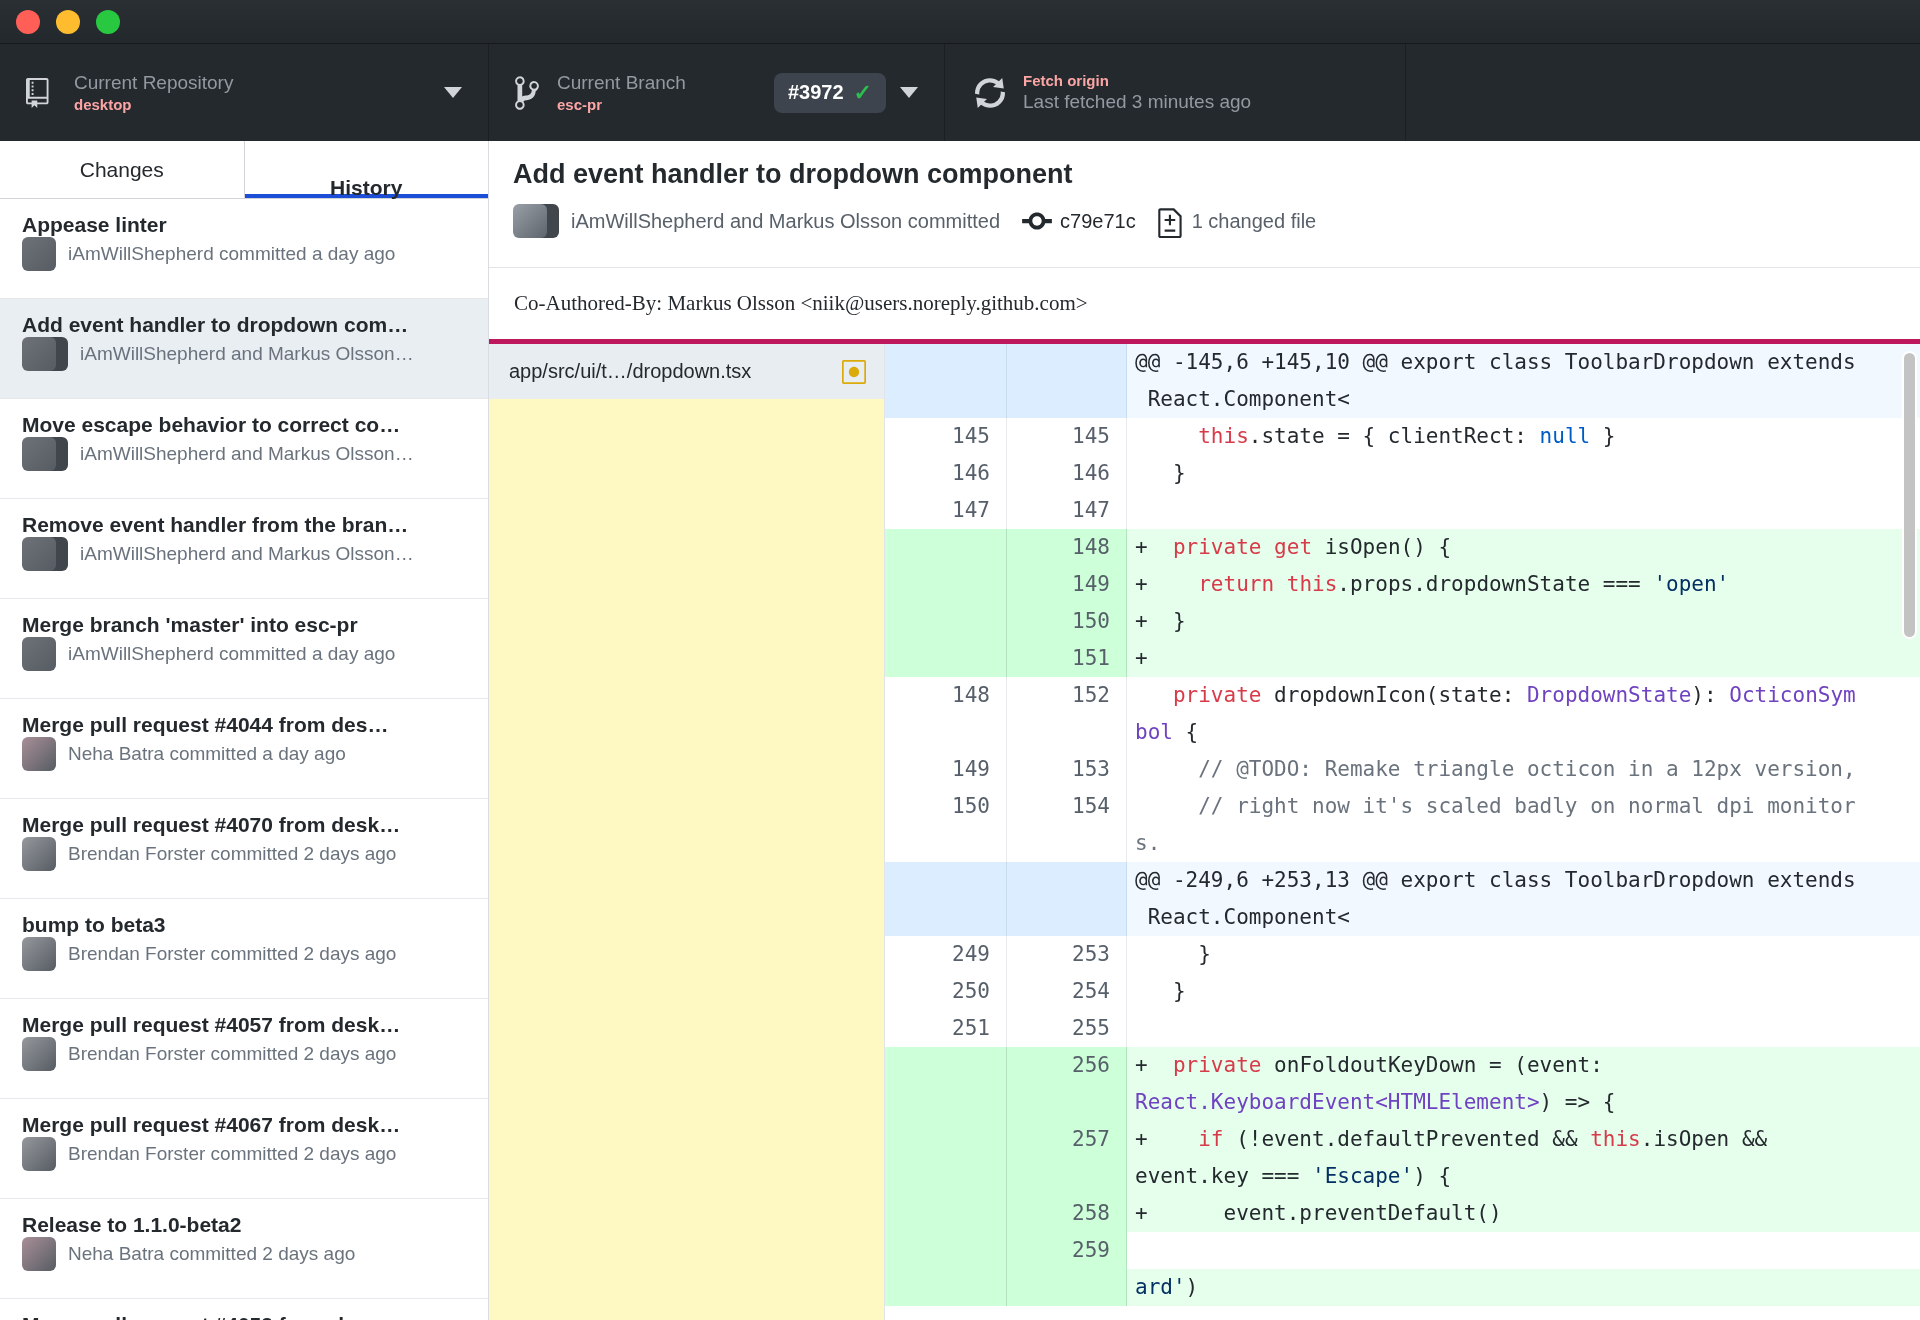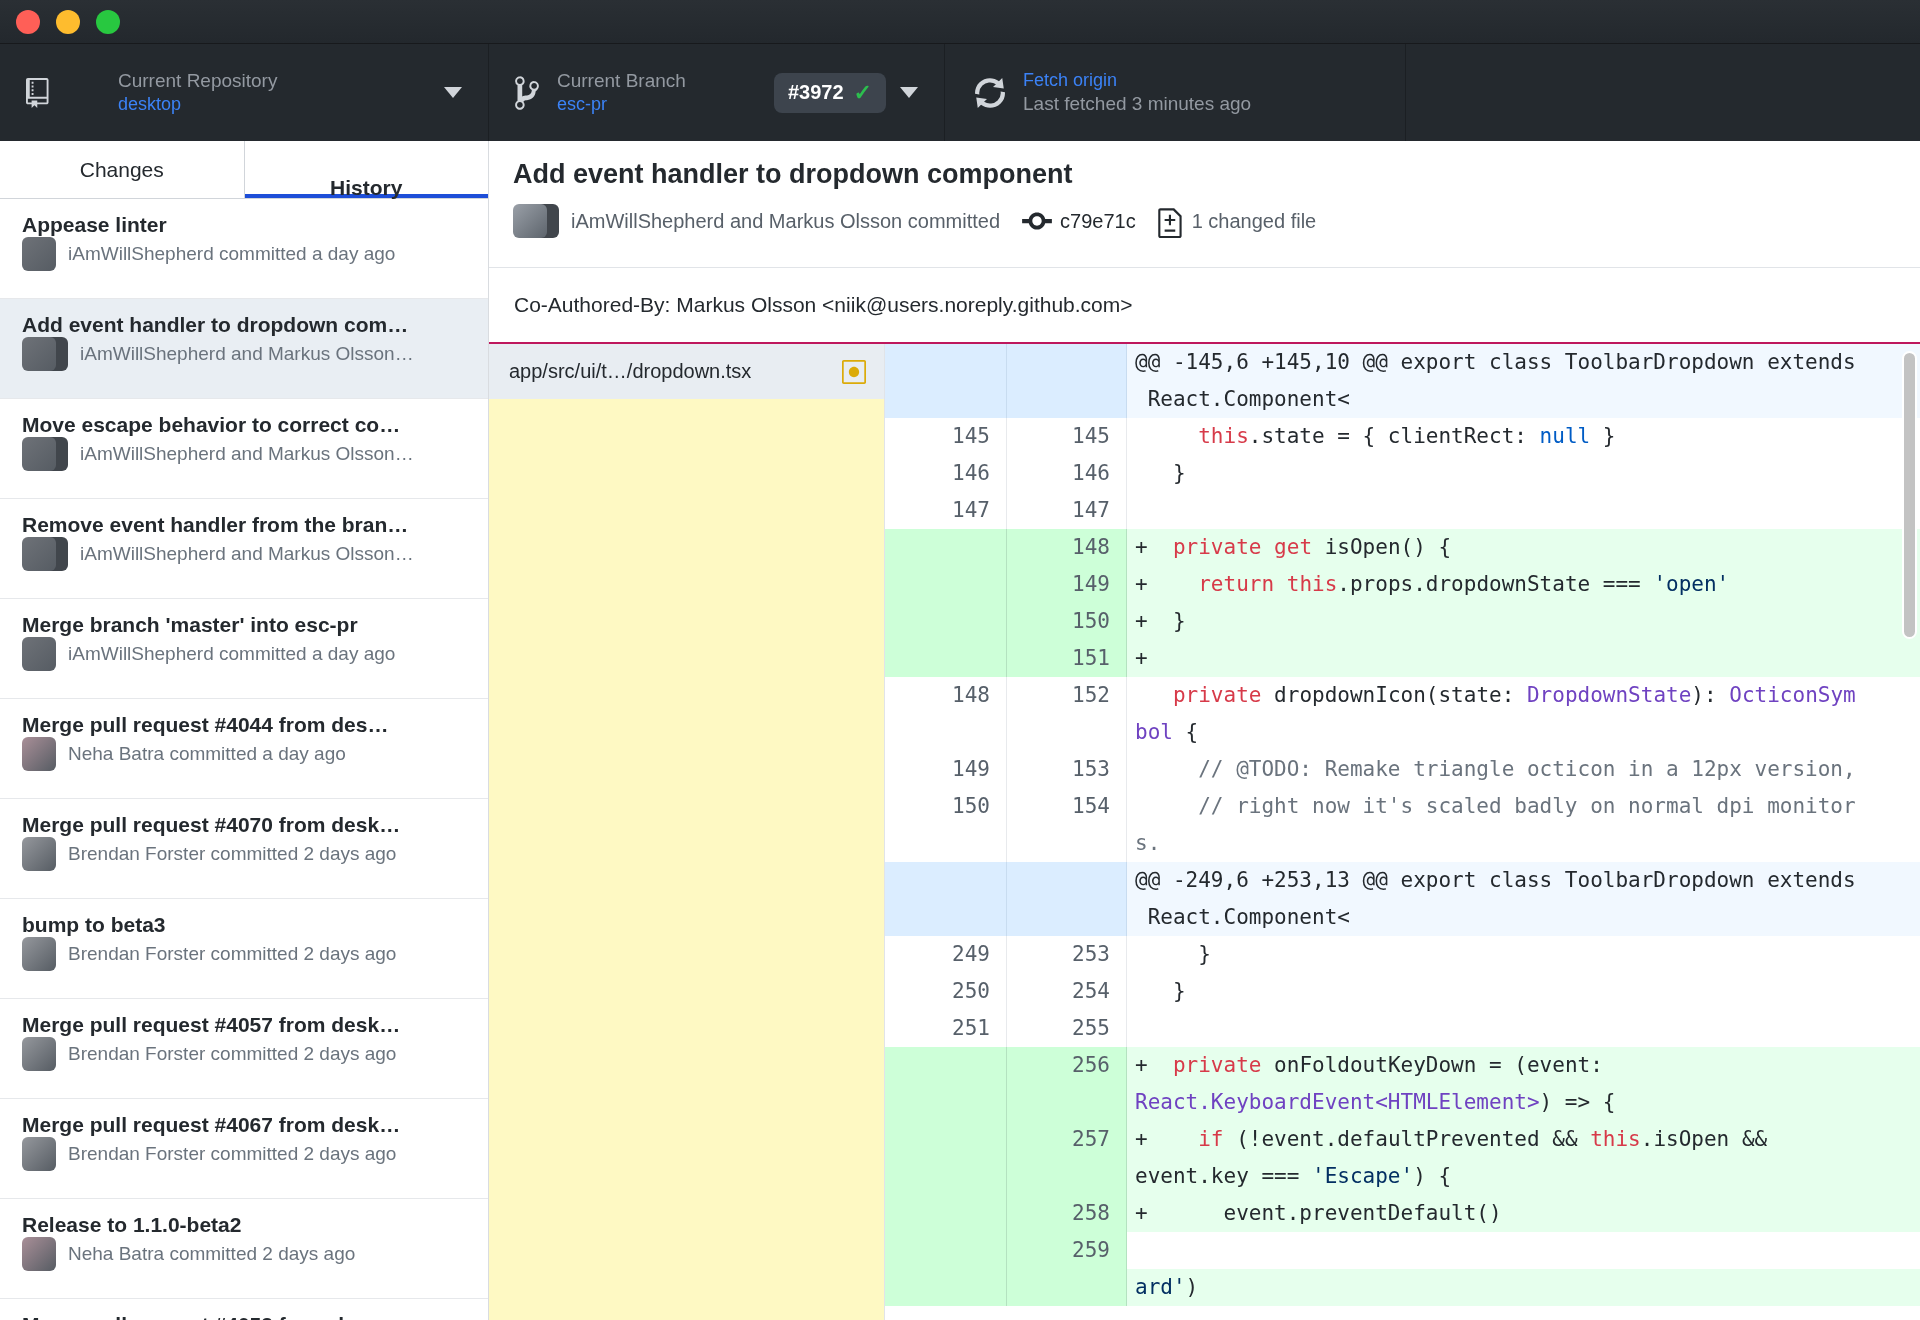--- a/index.html
+++ b/index.html
@@ -7,27 +7,27 @@
     width:1920px;height:1320px;overflow:hidden;background:#fff;
     font-family:"Liberation Sans",sans-serif;color:#24292e;
     -webkit-font-smoothing:antialiased;position:relative;
   }
   
   .titlebar{height:43px;background:linear-gradient(#2a2f34,#23282d);border-bottom:1px solid #17191c;display:flex;align-items:center;}
   .lights{display:flex;gap:16px;margin-left:16px;}
   .light{width:24px;height:24px;border-radius:50%;}
   .toolbar{height:97px;background:#24292e;display:flex;color:#fff;}
   .tb-section{display:flex;align-items:center;box-sizing:border-box;}
-  .tb-repo{width:489px;border-right:1px solid #1b1f23;padding:0 26px;cursor:pointer;gap:44px;}
+  .tb-repo{width:489px;border-right:1px solid #1b1f23;padding:0 26px;cursor:pointer;}
   .tb-branch{width:456px;border-right:1px solid #1b1f23;padding:0 26px;cursor:pointer;}
   .tb-fetch{width:461px;border-right:1px solid #1b1f23;padding:0 30px;cursor:pointer;}
   .tb-icon{flex:0 0 auto;margin-right:18px;display:flex;align-items:center;}
   .tb-labels{flex:1 1 auto;min-width:0;}
   .tb-label{font-size:19px;color:#9399a1;line-height:1.25;}
-  .tb-value{font-size:18px;font-weight:normal;color:#3b82f6;line-height:1.3;white-space:nowrap;}
+  .tb-value{font-size:15px;font-weight:bold;color:#fca5a5;line-height:1.3;white-space:nowrap;}
   .caret{width:0;height:0;border-left:9px solid transparent;border-right:9px solid transparent;border-top:11px solid #d1d5da;margin-left:14px;flex:0 0 auto;}
   .pr-badge{background:#3d444d;border-radius:8px;padding:7px 14px;font-size:20px;font-weight:bold;color:#fff;display:flex;align-items:center;gap:10px;margin-left:14px;flex:0 0 auto;}
   .pr-check{color:#2cbe4e;font-size:22px;font-weight:bold;}
   
   .content{display:flex;height:1179px;border-radius:17px;}
   .sidebar{width:489px;flex:0 0 auto;border-right:1px solid #d9dce0;display:flex;flex-direction:column;box-sizing:border-box;background:#fff;}
   .tabs{height:58px;display:flex;border-bottom:1px solid #d1d5da;flex:0 0 auto;box-sizing:border-box;}
   .tab{flex:1;display:flex;align-items:center;justify-content:center;font-size:21px;color:#24292e;box-sizing:border-box;cursor:pointer;background:#fff;}
   .tab.first{border-right:1px solid #d1d5da;}
   .tab.selected{border-bottom:4px solid #1d4ed8;font-weight:600;margin-top:40px;}
@@ -41,21 +41,21 @@
   .avatars.double{width:46px;}
   .av{position:absolute;top:0;left:0;width:34px;height:34px;border-radius:6px;background:linear-gradient(135deg,#9aa0a8,#5d646c);}
   .av.back{left:12px;background:#41464c;}
   
   .main{flex:1;display:flex;flex-direction:column;min-width:0;}
   .commit-header{height:127px;box-sizing:border-box;border-bottom:1px solid #e1e4e8;padding:18px 24px 0 24px;flex:0 0 auto;}
   .ch-title{font-size:27px;font-weight:bold;color:#24292e;}
   .ch-meta{display:flex;align-items:center;margin-top:14px;gap:12px;font-size:20px;color:#586069;}
   .ch-meta .sha{color:#24292e;}
   .ch-meta .mitem{display:flex;align-items:center;gap:8px;margin-left:10px;}
-  .coauthor{height:76px;box-sizing:border-box;border-bottom:2px solid #be185d;display:flex;align-items:center;padding-left:25px;font-family:Liberation Sans, sans-serif;font-size:21px;color:#24292e;flex:0 0 auto;}
+  .coauthor{height:76px;box-sizing:border-box;border-bottom:5px solid #be185d;display:flex;align-items:center;padding-left:25px;font-family:Liberation Serif, serif;font-size:21px;color:#24292e;flex:0 0 auto;}
   .diffwrap{flex:1;display:flex;min-height:0;}
   .filepanel{width:396px;flex:0 0 auto;border-right:1px solid #e1e4e8;background:#fef9c3;box-sizing:border-box;}
   .filerow{height:55px;background:#e8edf2;display:flex;align-items:center;justify-content:space-between;padding:0 18px 0 20px;box-sizing:border-box;cursor:pointer;}
   .filename{font-size:20px;color:#24292e;white-space:nowrap;overflow:hidden;text-overflow:ellipsis;}
   
   .diff{flex:1;min-width:0;position:relative;overflow:hidden;font-family:"DejaVu Sans Mono",monospace;font-size:21px;background:#fff;}
   .drow{display:flex;height:37px;line-height:37px;}
   .gold,.gnew{flex:0 0 auto;box-sizing:border-box;text-align:right;color:#57606a;white-space:pre;}
   .gold{width:122px;padding-right:16px;border-right:1px solid #e8eaed;}
   .gnew{width:120px;padding-right:16px;border-right:1px solid #e8eaed;}

